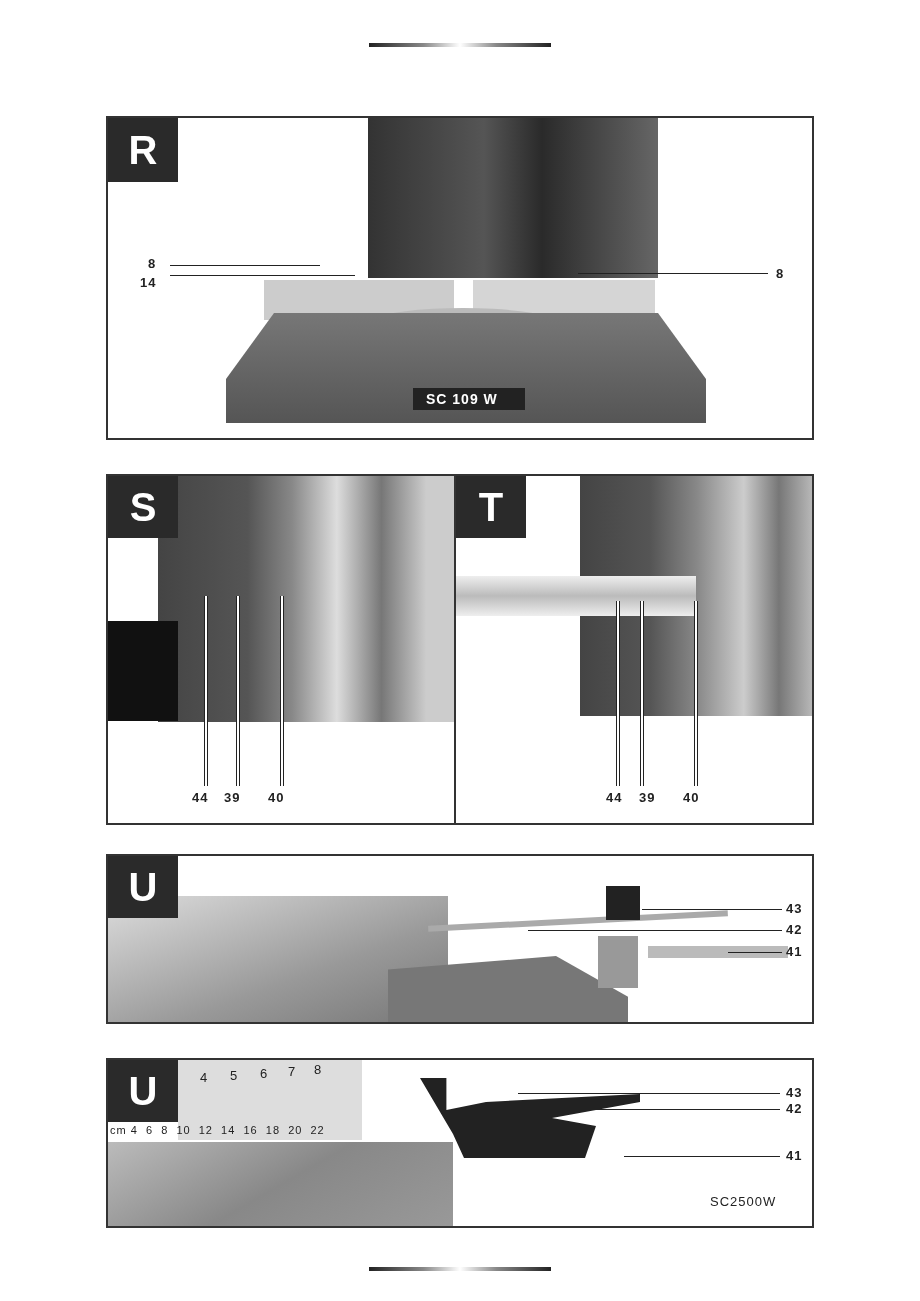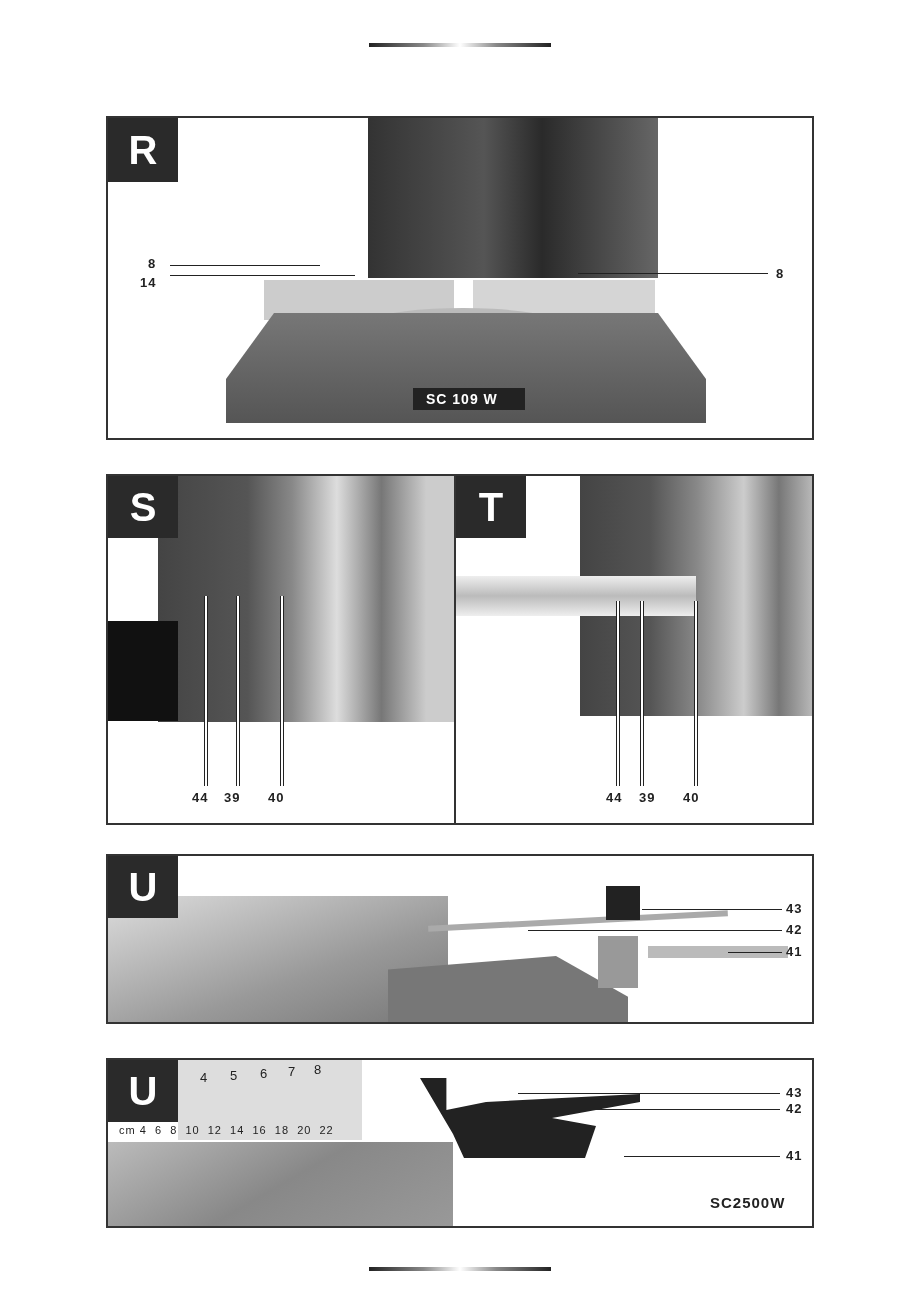--- a/index.html
+++ b/index.html
@@ -6,21 +6,21 @@
   body{width:920px;height:1301px;position:relative;overflow:hidden;font-family:"Liberation Sans",sans-serif;}
   .rule{position:absolute;left:369px;width:182px;height:4px;
     background:linear-gradient(90deg,#222 0%,#888 30%,#fff 50%,#888 70%,#222 100%);}
   .panel{position:absolute;border:2px solid #333;background:#fff;overflow:hidden;box-sizing:border-box;}
   .tag{position:absolute;left:0;top:0;width:70px;height:62px;background:#2a2a2a;color:#fff;
     font-weight:bold;font-size:40px;display:flex;align-items:center;justify-content:center;z-index:5;}
   .photo{position:absolute;}
   .lbl{position:absolute;font-weight:bold;font-size:13px;color:#222;letter-spacing:1px;z-index:6;}
   .line{position:absolute;background:#222;z-index:6;}
   .vline{position:absolute;width:2px;background:#fff;border-left:1px solid #222;border-right:1px solid #222;z-index:6;}
-  .model{position:absolute;font-weight:bold;font-size:15px;color:#222;letter-spacing:1px;z-index:6;}
+  .model{position:absolute;font-weight:normal;font-size:13px;color:#222;letter-spacing:1px;z-index:6;}
 </style>
 </head>
 <body>
 
 <div class="rule" style="top:43px;"></div>
 
 <div class="panel" style="left:106px;top:116px;width:708px;height:324px;">
   <div class="tag" style="width:70px;height:64px;">R</div>
   <div class="photo" style="left:260px;top:0;width:290px;height:160px;background:linear-gradient(90deg,#333,#555 40%,#2a2a2a 60%,#666);"></div>
   <div class="photo" style="left:156px;top:162px;width:190px;height:40px;background:#ccc;"></div>
@@ -78,21 +78,21 @@
 </div>
 
 <div class="panel" style="left:106px;top:1058px;width:708px;height:170px;">
   <div class="tag">U</div>
   <div class="photo" style="left:70px;top:0;width:184px;height:80px;background:#ddd;"></div>
   <div class="lbl" style="left:92px;top:10px;font-weight:normal;">4</div>
   <div class="lbl" style="left:122px;top:8px;font-weight:normal;">5</div>
   <div class="lbl" style="left:152px;top:6px;font-weight:normal;">6</div>
   <div class="lbl" style="left:180px;top:4px;font-weight:normal;">7</div>
   <div class="lbl" style="left:206px;top:2px;font-weight:normal;">8</div>
-  <div class="lbl" style="left:11px;top:64px;font-weight:normal;font-size:11px;white-space:pre;">cm 4  6  8  10  12  14  16  18  20  22</div>
+  <div class="lbl" style="left:2px;top:64px;font-weight:normal;font-size:11px;white-space:pre;">cm 4  6  8  10  12  14  16  18  20  22</div>
   <div class="photo" style="left:0;top:82px;width:345px;height:86px;background:linear-gradient(150deg,#bbb,#888 50%,#999);"></div>
   <div class="photo" style="left:312px;top:18px;width:220px;height:80px;background:#222;clip-path:polygon(0 0,12% 0,12% 40%,30% 30%,100% 20%,100% 30%,60% 50%,80% 60%,75% 100%,20% 100%,15% 70%);"></div>
   <div class="line" style="left:410px;top:33px;width:262px;height:1px;"></div>
   <div class="lbl" style="left:678px;top:25px;">43</div>
   <div class="line" style="left:432px;top:49px;width:240px;height:1px;"></div>
   <div class="lbl" style="left:678px;top:41px;">42</div>
   <div class="line" style="left:516px;top:96px;width:156px;height:1px;"></div>
   <div class="lbl" style="left:678px;top:88px;">41</div>
   <div class="model" style="left:602px;top:134px;">SC2500W</div>
 </div>

